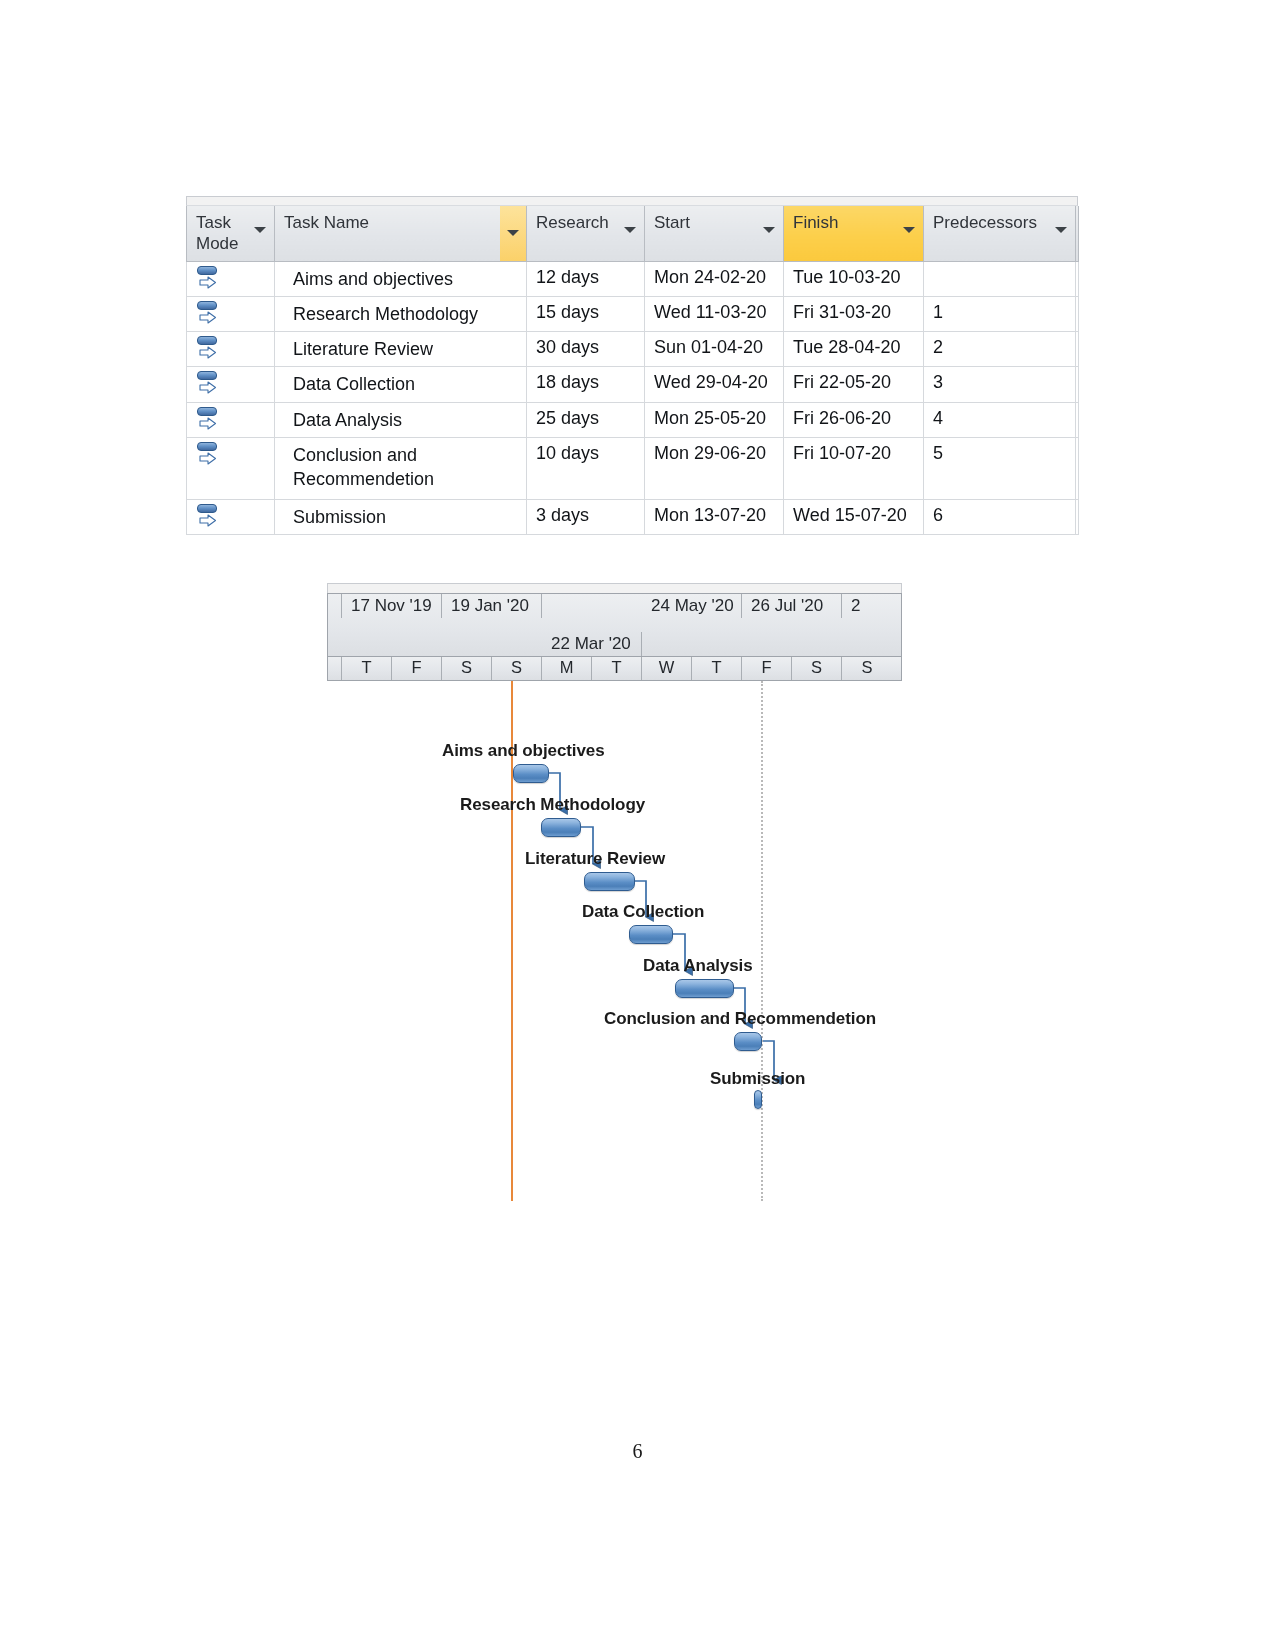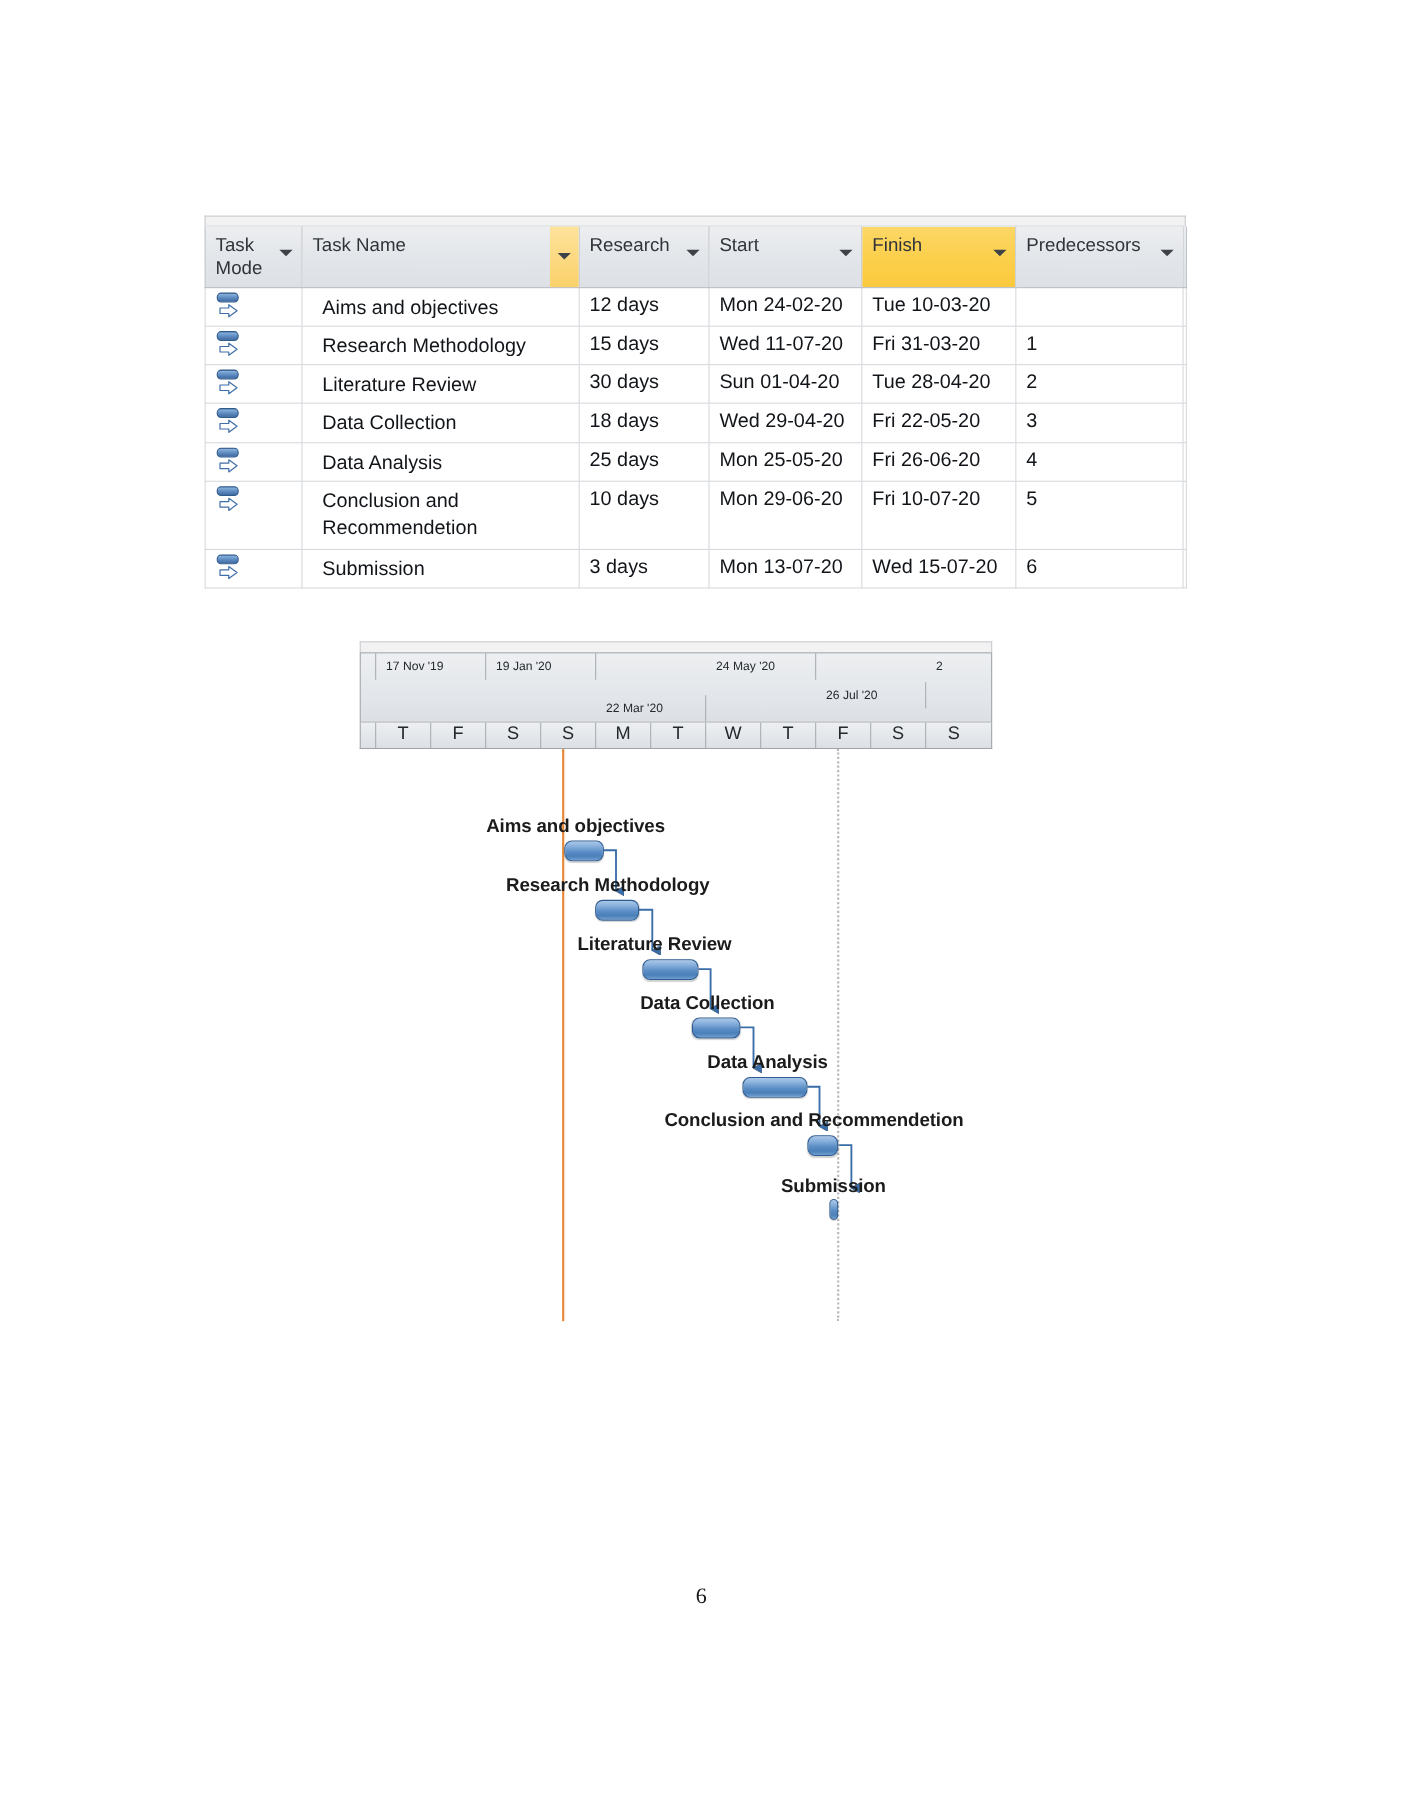--- a/index.html
+++ b/index.html
@@ -139,21 +139,21 @@
     box-sizing: border-box;
     background: linear-gradient(to bottom,#edeff1 0%,#e3e6ea 60%,#dcdfe3 100%);
     border-left: 1px solid #9fa4ab;
     border-right: 1px solid #9fa4ab;
     border-bottom: 1px solid #9fa4ab;
   }
   .tl-row.tl-top { border-top: 1px solid #9fa4ab; }
   .tl-cell {
     border-right: 1px solid #a9aeb4;
     box-sizing: border-box;
-    font-size: 11px;
+    font-size: 17px;
     color: #24282d;
     padding: 1px 0 1px 9px;
     white-space: nowrap;
     overflow: hidden;
     height: 24px;
     line-height: 22px;
   }
   .tl-cell.last { border-right: none; }
   .tl-row.tl-days .tl-cell {
     text-align: center;
@@ -285,21 +285,21 @@
           <td>Tue 10-03-20</td>
           <td></td>
           <td></td>
         </tr>
         <tr>
           <td class="cell-mode"><span class="mode-icon"><span class="mi-bar"></span><svg class="mi-arrow" viewBox="0 0 18 13">
                 <path d="M1,4 L9,4 L9,1 L16.5,6.5 L9,12 L9,9 L1,9 Z" fill="#ffffff" stroke="#3f6fa8" stroke-width="1.1" stroke-linejoin="round"></path>
               </svg></span></td>
           <td class="cell-name">Research Methodology</td>
           <td>15 days</td>
-          <td>Wed 11-07-20</td>
+          <td>Wed 11-03-20</td>
           <td>Fri 31-03-20</td>
           <td>1</td>
           <td></td>
         </tr>
         <tr>
           <td class="cell-mode"><span class="mode-icon"><span class="mi-bar"></span><svg class="mi-arrow" viewBox="0 0 18 13">
                 <path d="M1,4 L9,4 L9,1 L16.5,6.5 L9,12 L9,9 L1,9 Z" fill="#ffffff" stroke="#3f6fa8" stroke-width="1.1" stroke-linejoin="round"></path>
               </svg></span></td>
           <td class="cell-name">Literature Review</td>
           <td>30 days</td>
@@ -357,21 +357,21 @@
 </div>
 
 <div id="gantt-wrap">
   <div class="g-topstrip"></div>
   <div class="tl-row tl-top" id="tl-major">
       <div class="tl-cell" style="width:14px;padding-left:0"></div>
       <div class="tl-cell" style="width: 100px;">17 Nov '19</div>
       <div class="tl-cell" style="width: 100px;">19 Jan '20</div>
       <div class="tl-cell" style="width: 100px; margin-top: 38px;">22 Mar '20</div>
       <div class="tl-cell" style="width: 100px;">24 May '20</div>
-      <div class="tl-cell" style="width: 100px; margin-top: 26px;">26 Jul '20</div>
+      <div class="tl-cell" style="width: 100px;">26 Jul '20</div>
       <div class="tl-cell last" style="width: 59px;">2</div>
     </div>
   <div class="tl-row tl-days" id="tl-minor">
       <div class="tl-cell" style="width: 14px;"></div>
       <div class="tl-cell" style="width: 50px;">T</div>
       <div class="tl-cell" style="width: 50px;">F</div>
       <div class="tl-cell" style="width: 50px;">S</div>
       <div class="tl-cell" style="width: 50px;">S</div>
       <div class="tl-cell" style="width: 50px;">M</div>
       <div class="tl-cell" style="width: 50px;">T</div>

